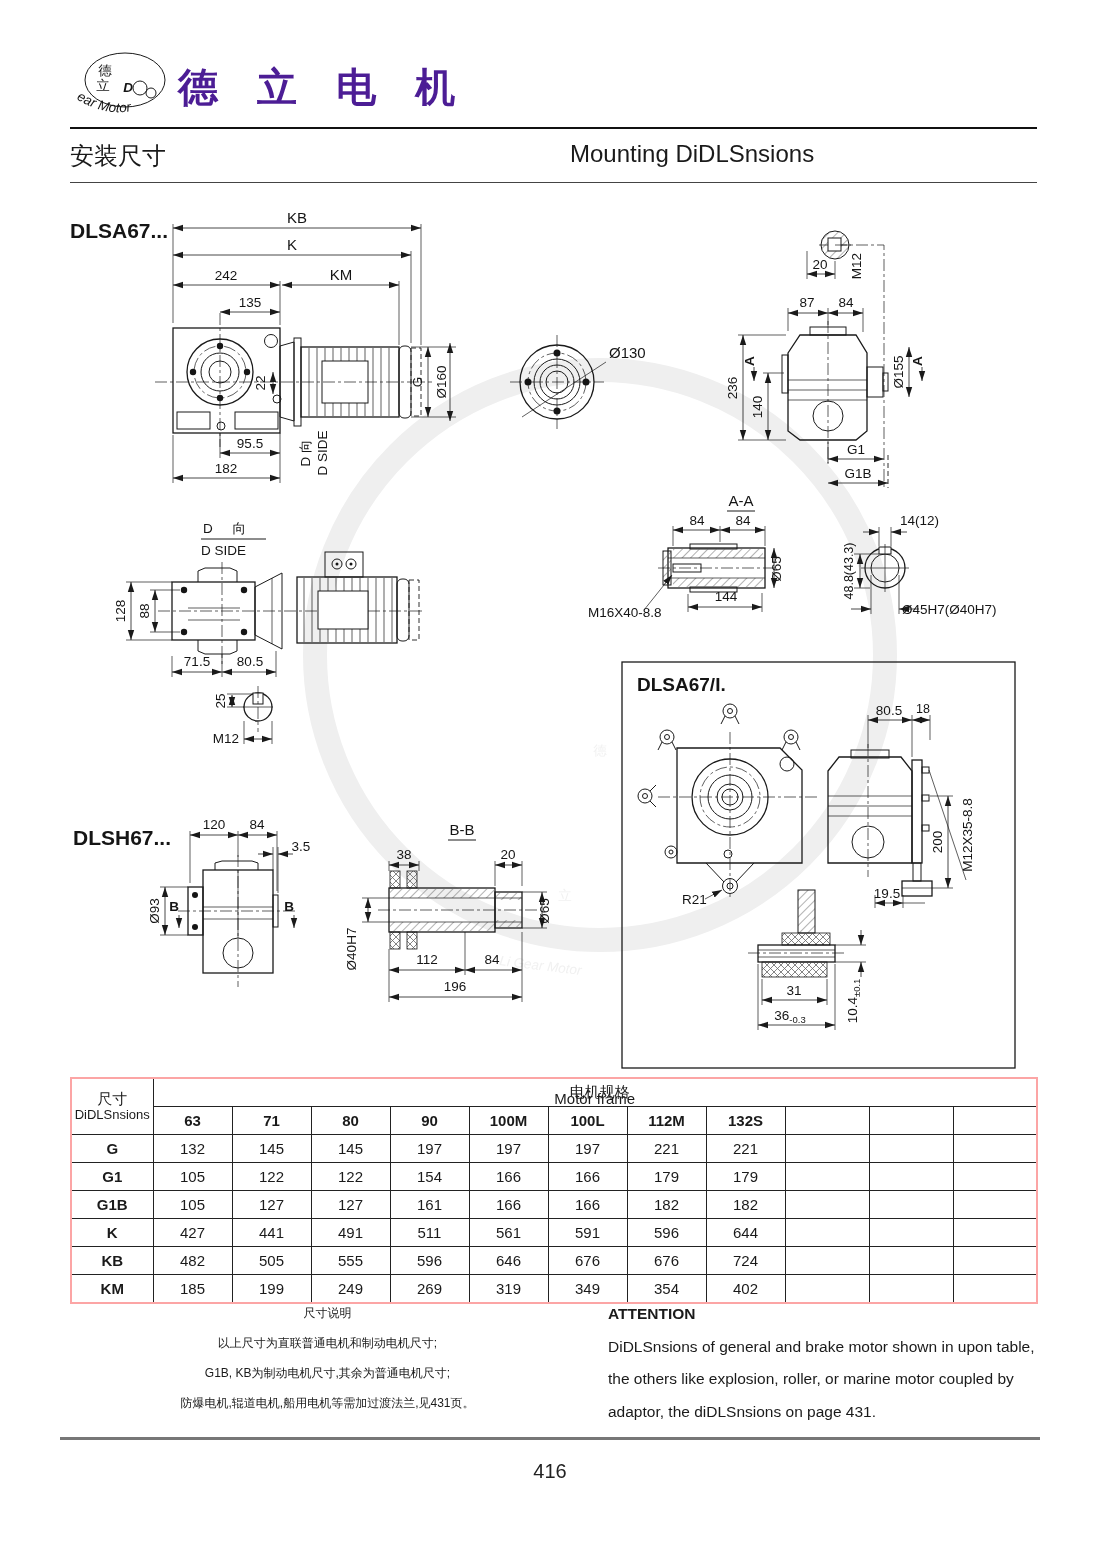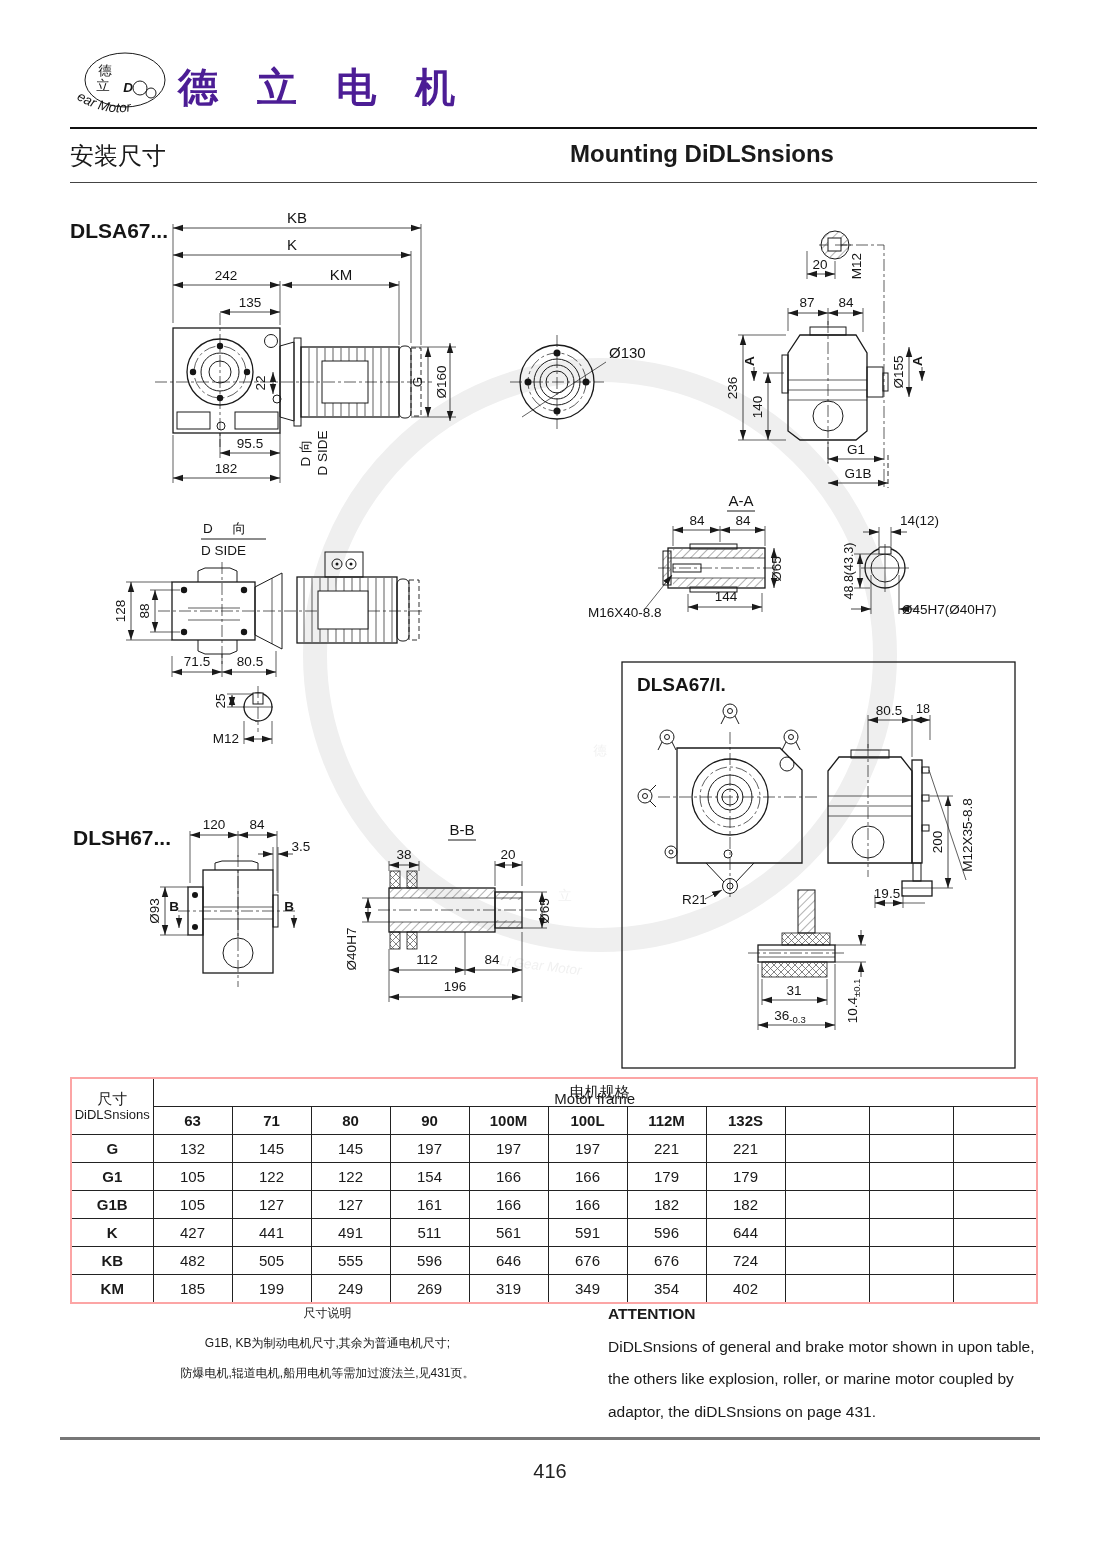--- a/index.html
+++ b/index.html
@@ -2,21 +2,21 @@
 <html><head>
 <meta charset="utf-8">
 <style>
   html,body{margin:0;padding:0;background:#9a9a9a;}
   .page{position:relative;width:1100px;height:1555px;background:#ffffff;margin:0 auto;
         font-family:"Liberation Sans",sans-serif;color:#1a1a1a;overflow:hidden;}
   .abs{position:absolute;}
   .brand-title{left:178px;top:60px;font-size:40px;font-weight:bold;letter-spacing:14px;color:#4c1d95;}
   .header-rule{left:70px;top:127px;width:967px;height:2px;background:#111;}
   .sec-zh{left:70px;top:140px;font-size:24px;font-weight:normal;}
-  .sec-en{left:570px;top:140px;font-size:24px;font-weight:bold;}
+  .sec-en{left:570px;top:140px;font-size:24px;font-weight:normal;}
   .sec-rule{left:70px;top:182px;width:967px;height:1px;background:#444;}
 
   svg text{font-family:"Liberation Sans",sans-serif;fill:#151515;font-size:13.5px;text-anchor:middle;}
   svg text.ttl{font-size:21px;font-weight:bold;text-anchor:start;}
   svg text.ttl2{font-size:19px;font-weight:bold;text-anchor:start;}
   svg text.sec{font-size:15px;}
   svg text.st{text-anchor:start;}
   svg text.sm{font-size:12.5px;}
   svg text.wm{fill:#f1f1f1;text-anchor:middle;}
   .ol{fill:none;stroke:#1a1a1a;stroke-width:1.3px;}
@@ -711,20 +711,21 @@
             <td></td>
             <td></td>
             <td></td>
           </tr>
         </tbody>
     </table>
   </div>
 
   <div class="abs notes-zh">
     <div>尺寸说明</div>
+    <div>以上尺寸为直联普通电机和制动电机尺寸;</div>
     <div>G1B, KB为制动电机尺寸,其余为普通电机尺寸;</div>
     <div>防爆电机,辊道电机,船用电机等需加过渡法兰,见431页。</div>
   </div>
   <div class="abs notes-en">
     <div class="t">ATTENTION</div>
     <div>DiDLSnsions of general and brake motor shown in upon table,</div>
     <div>the others like explosion, roller, or marine motor coupled by</div>
     <div>adaptor, the diDLSnsions on page 431.</div>
   </div>
 

